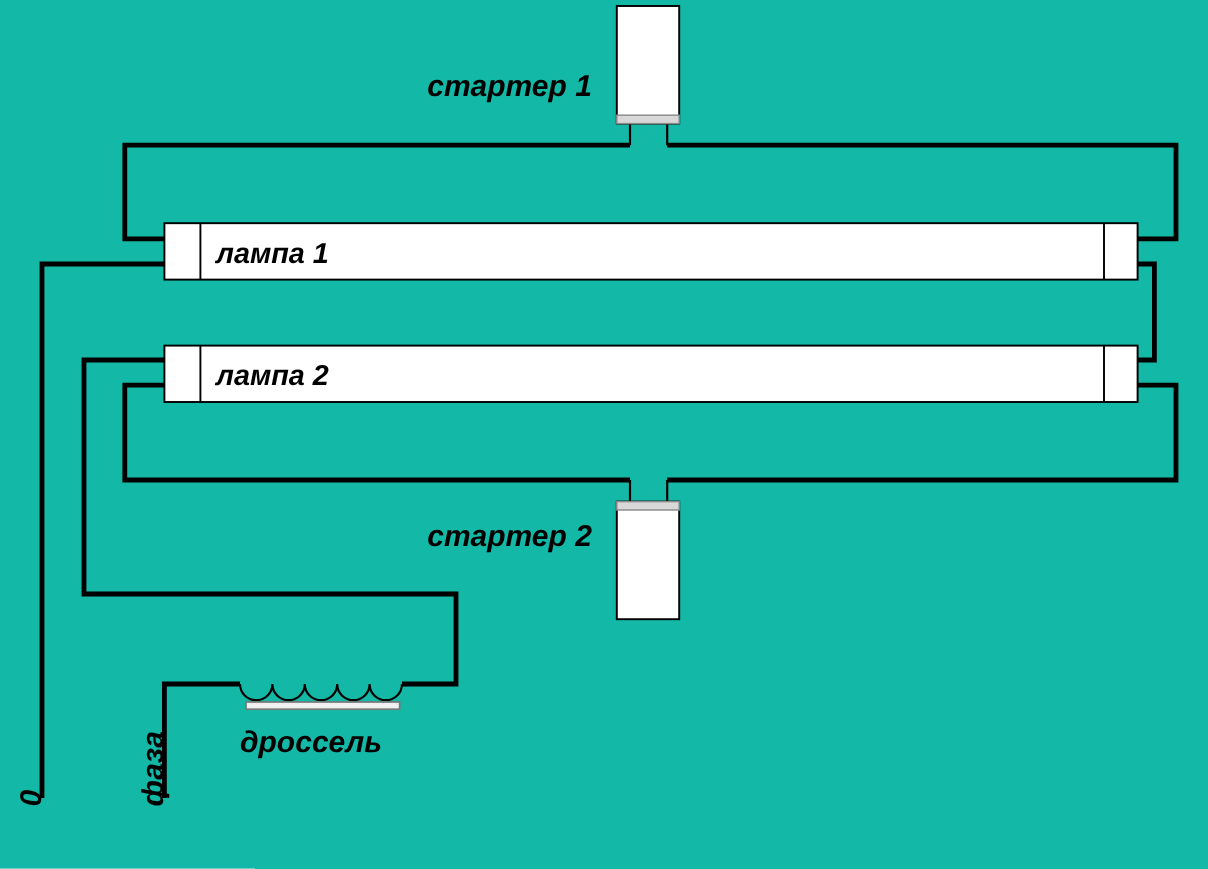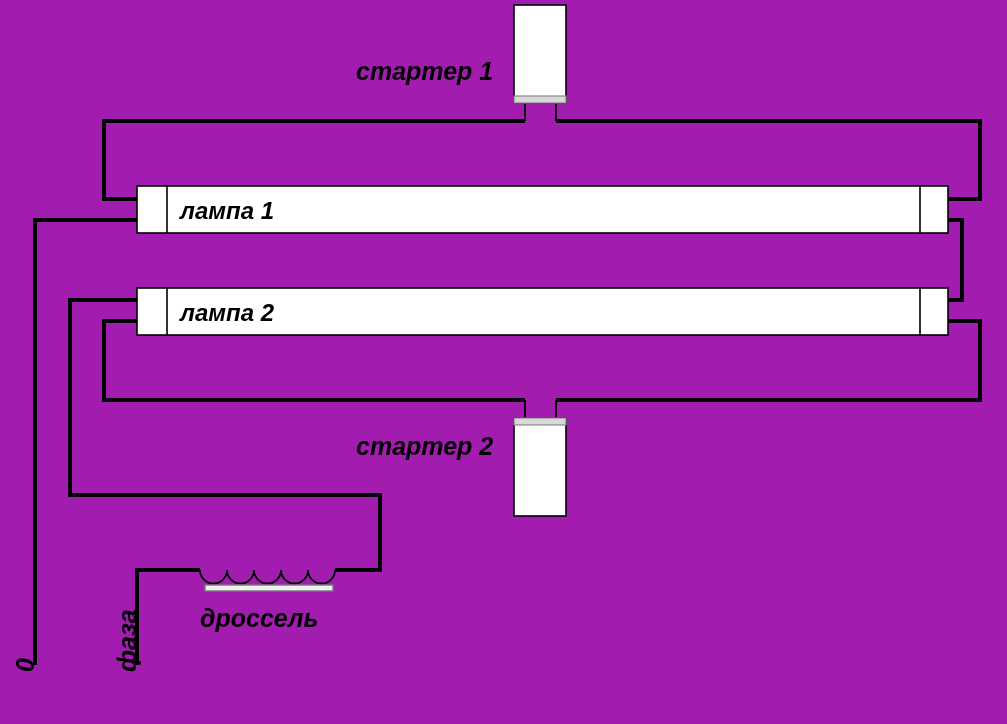--- a/index.html
+++ b/index.html
@@ -4,21 +4,21 @@
 <style>
   html, body {
     margin: 0;
     padding: 0;
     background: #ffffff;
   }
   #diagram-root {
     position: relative;
     width: 1007px;
     height: 724px;
-    background: #a21caf;
+    background: #14b8a6;
     font-family: "Liberation Sans", sans-serif;
     overflow: hidden;
     text-align: center;
   }
   svg.circuit {
     position: absolute;
     top: 0;
     left: 0;
     width: 1007px;
     height: 724px;

